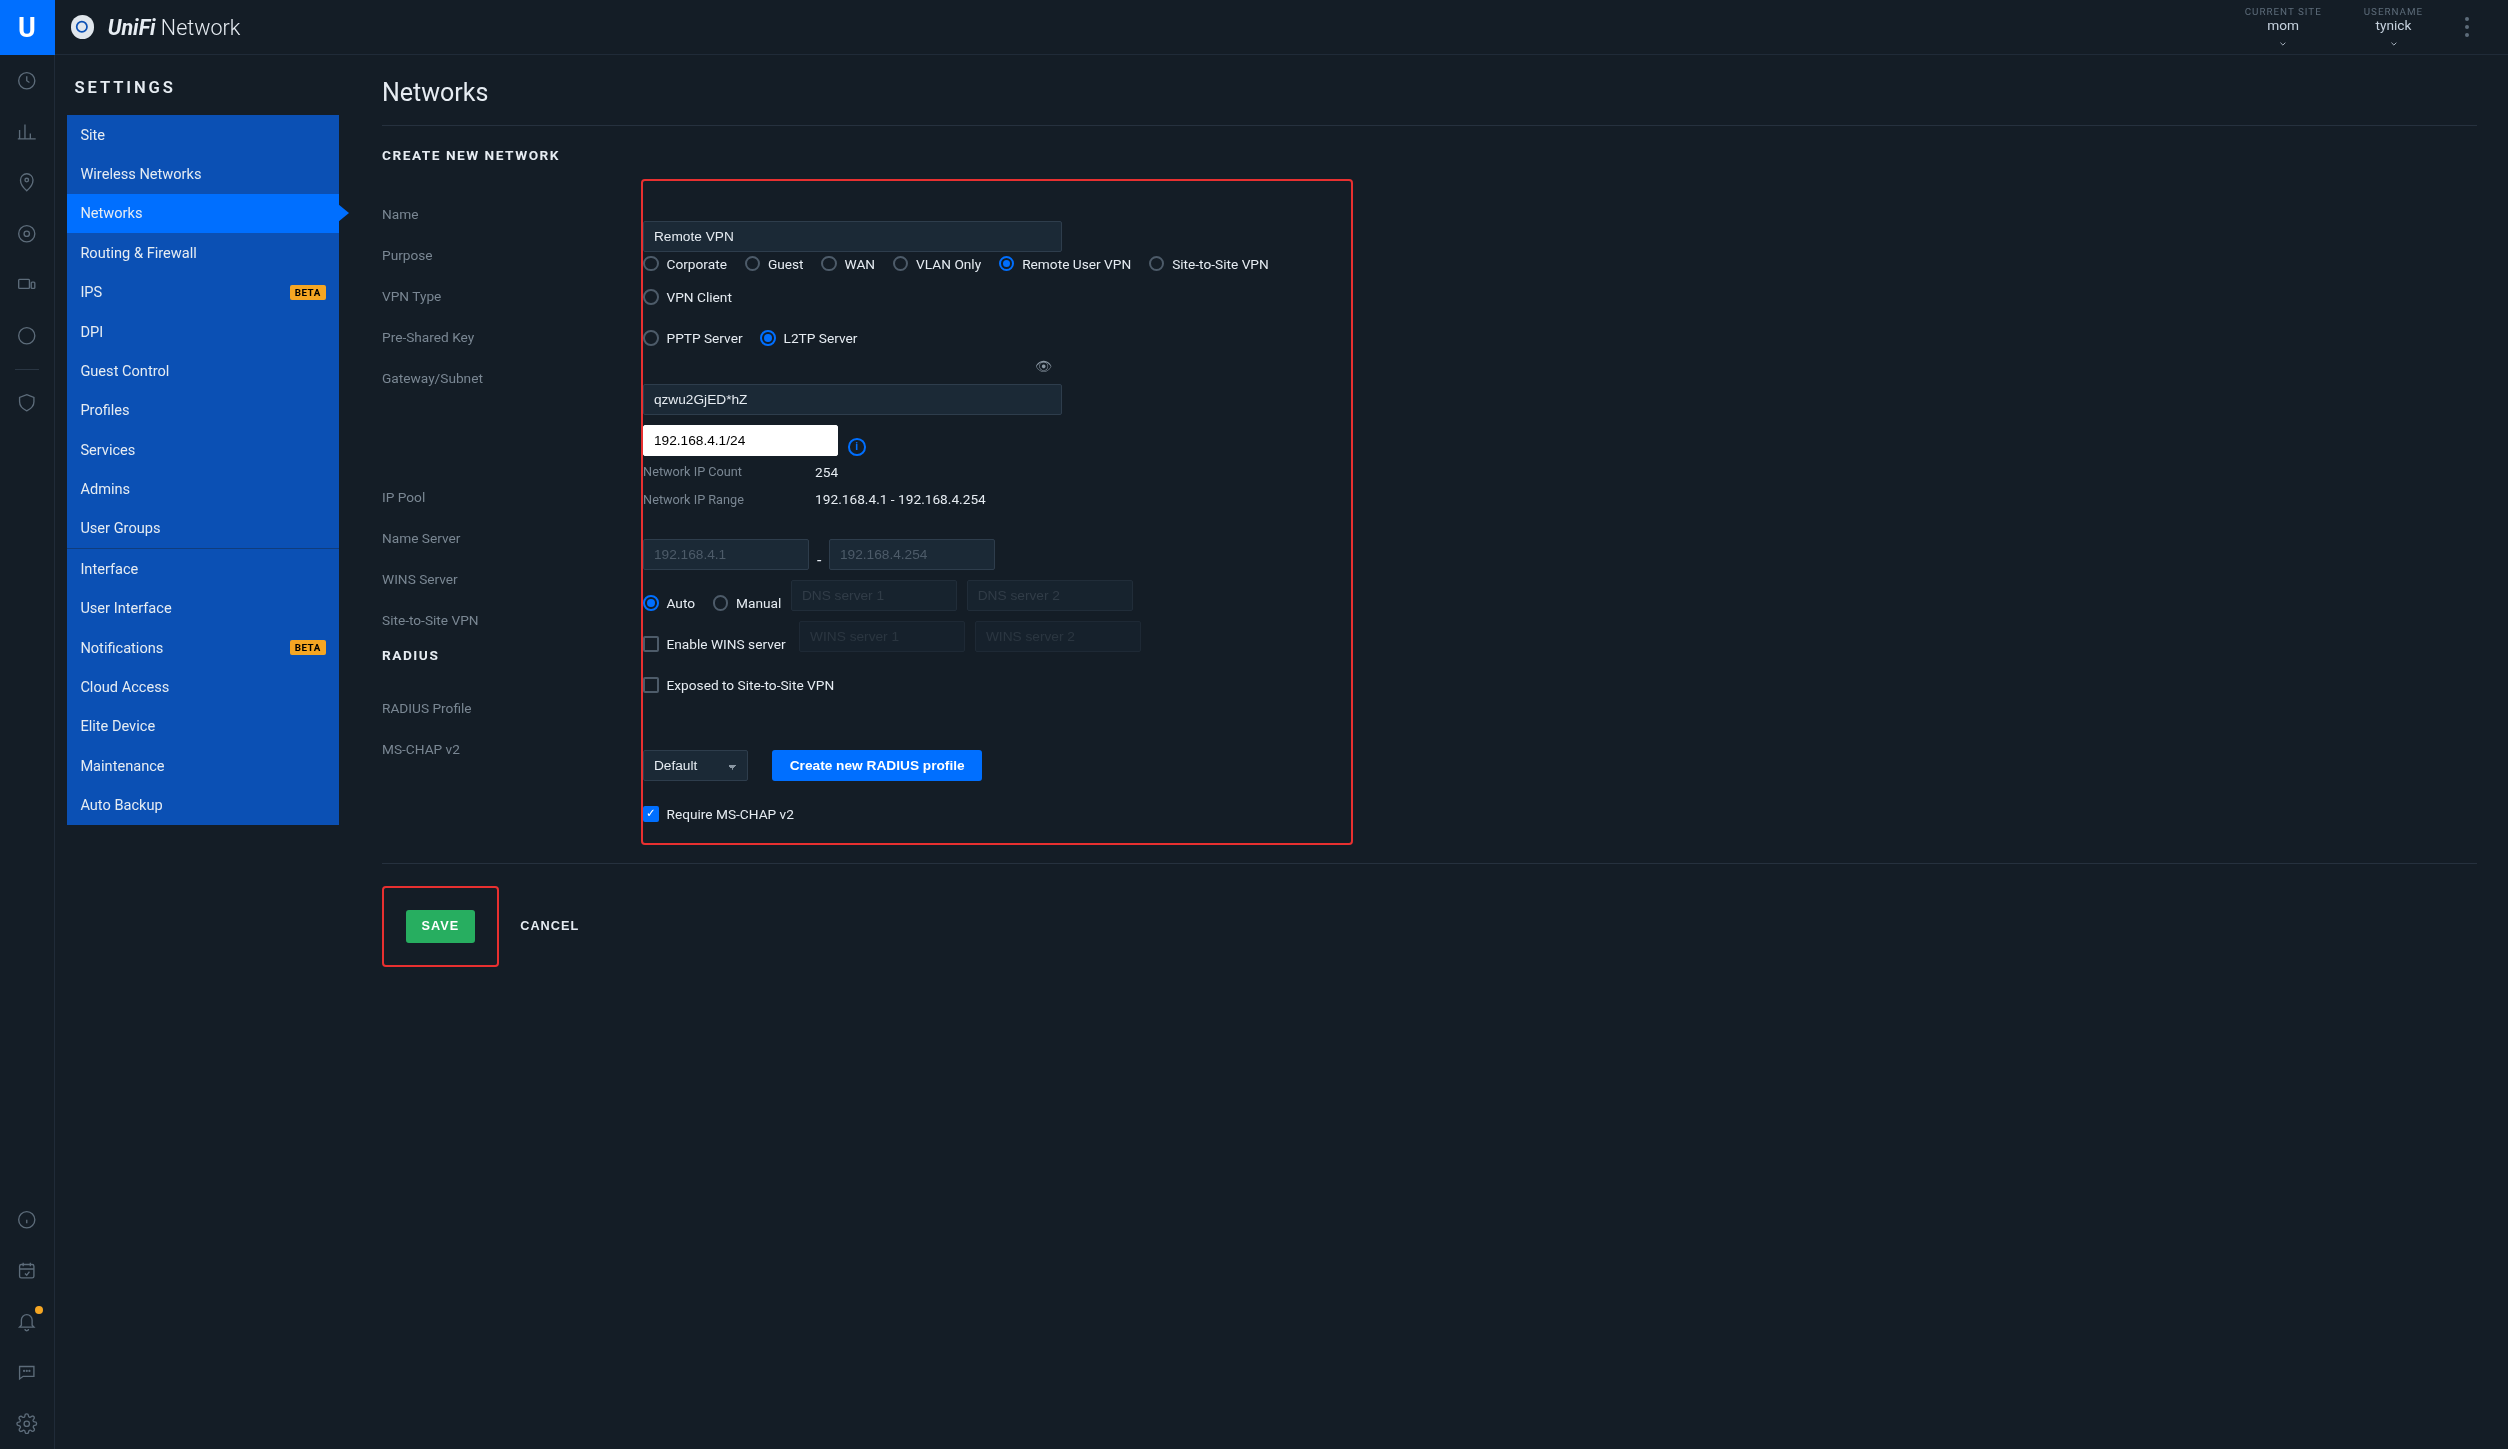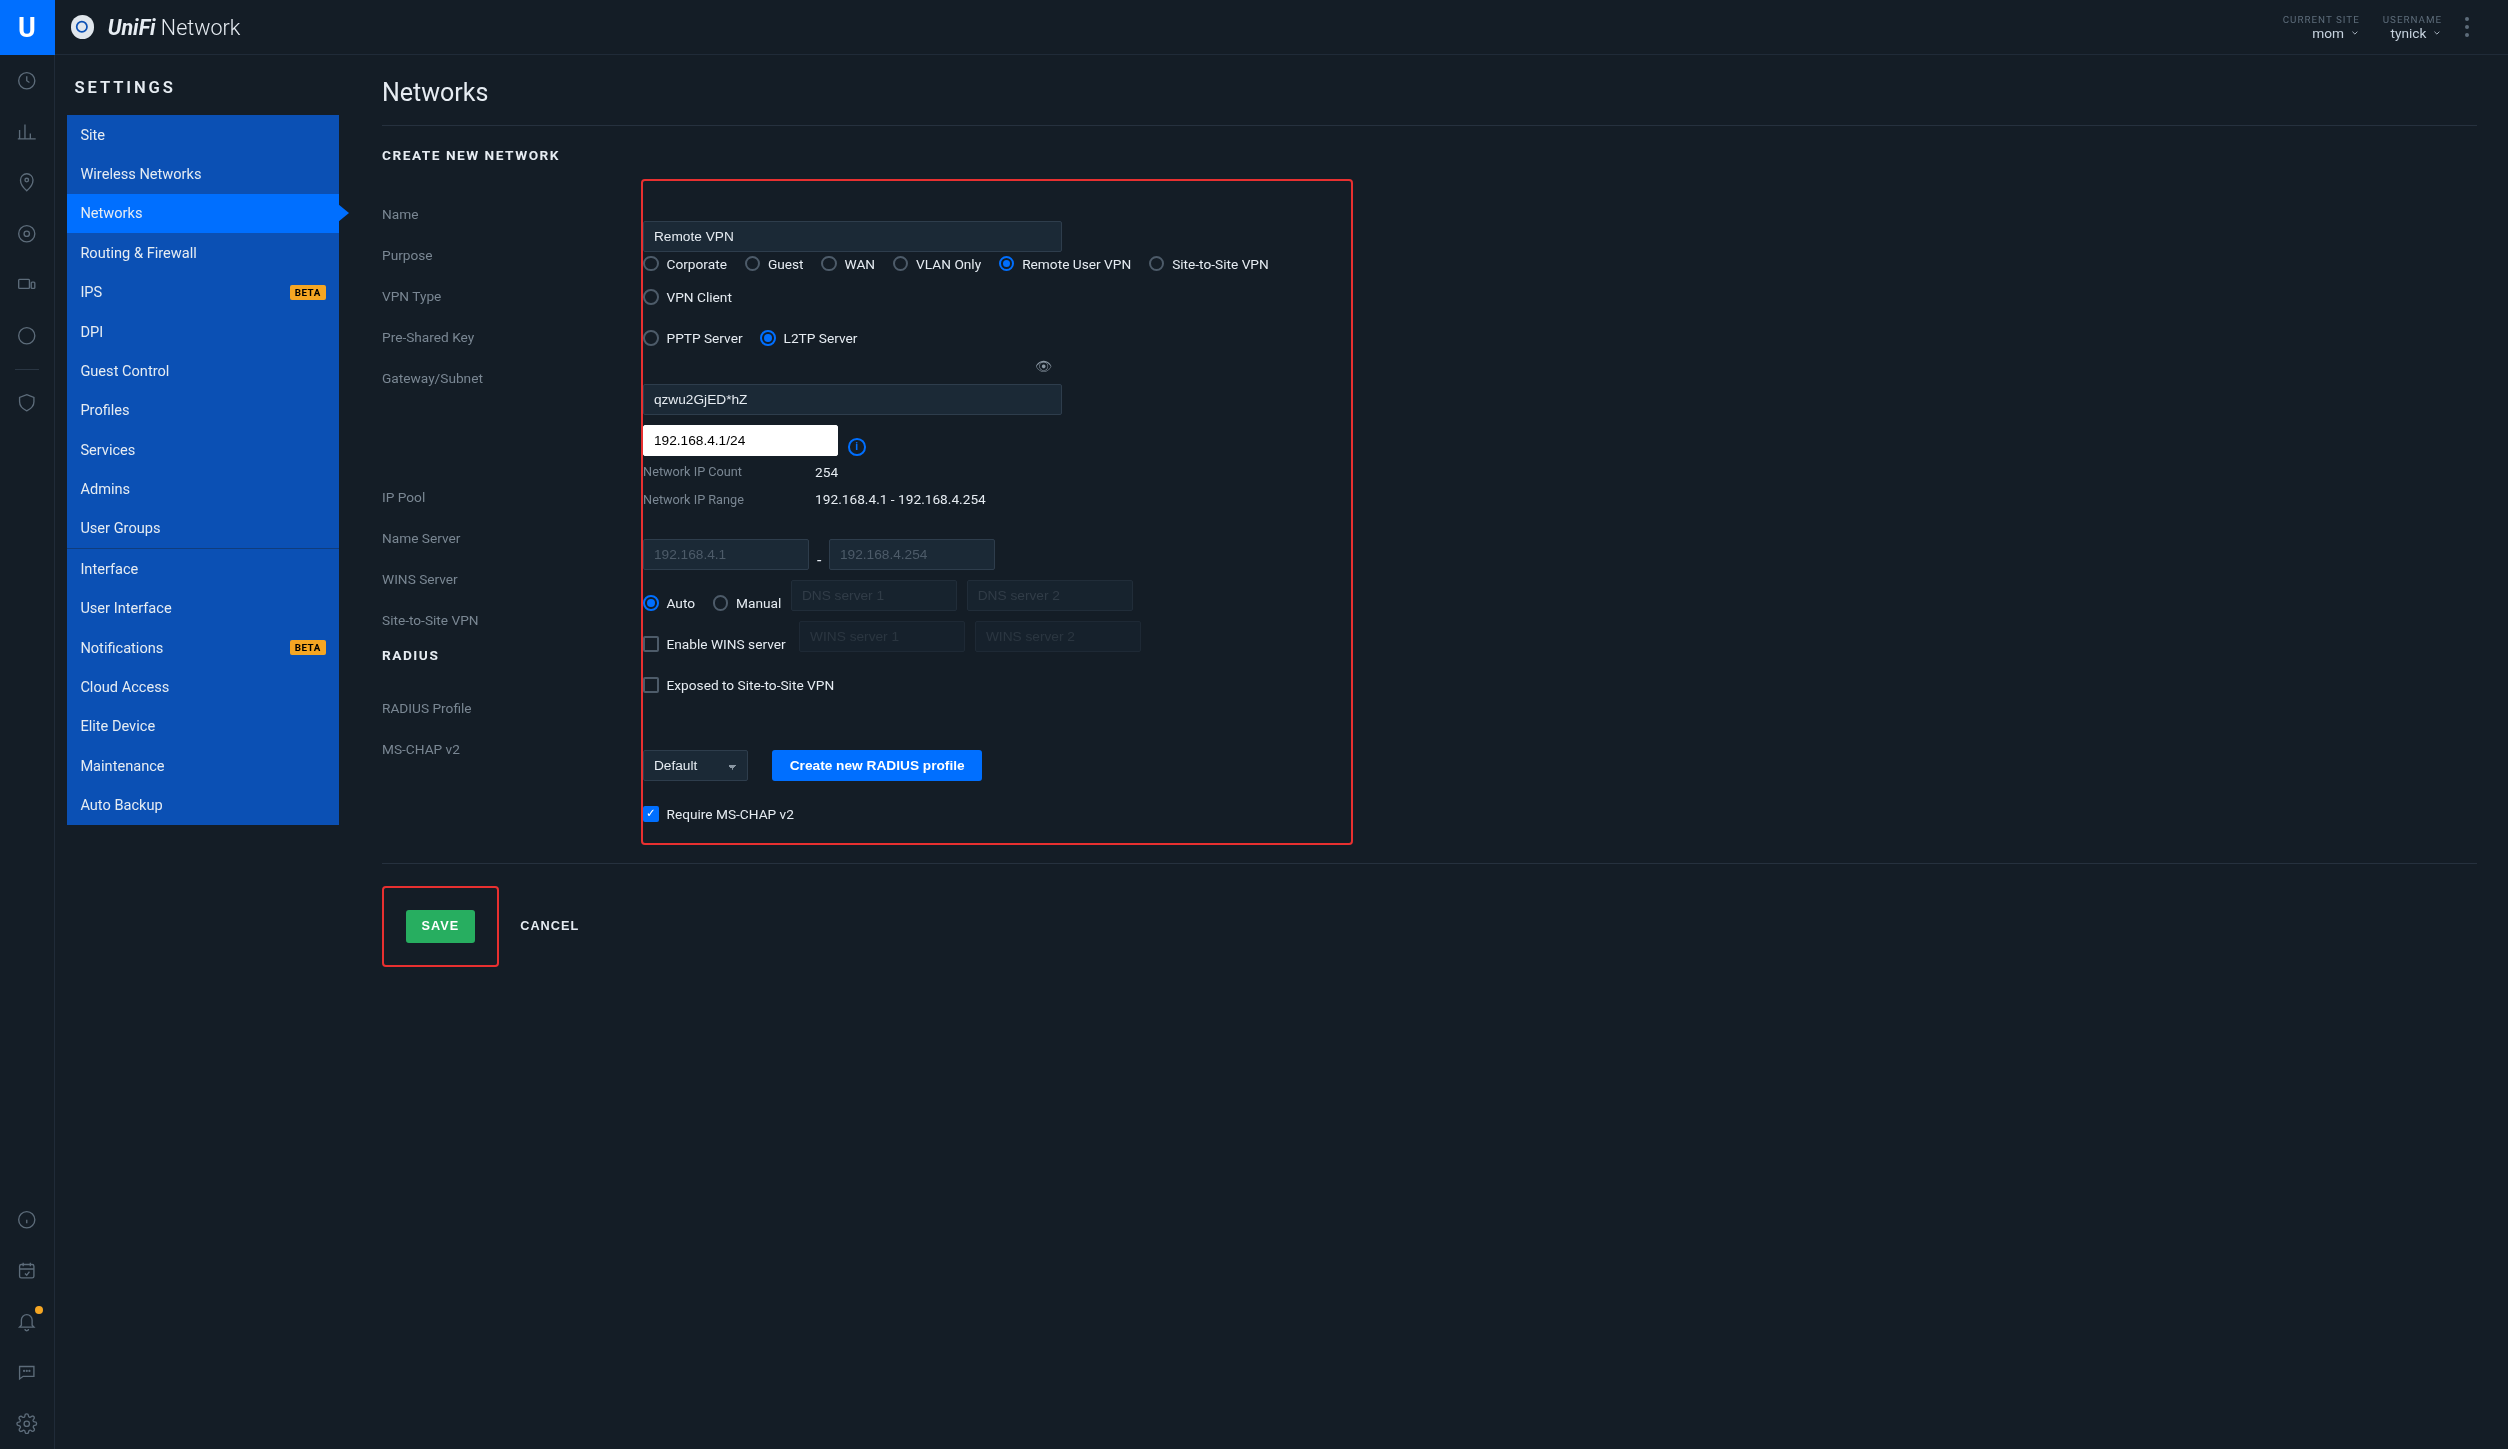--- a/index.html
+++ b/index.html
@@ -53,24 +53,24 @@
   background: #141d26;
   display: flex;
   align-items: center;
   padding: 0 23.4px 0 15.6px;
   border-bottom: 1px solid #202b38;
 }
 .topbar-logo-badge { width: 23.4px; height: 23.4px; border-radius: 50%; background: #e0e6ec; margin-right: 13.7px; display:flex;align-items:center;justify-content:center; }
 .topbar-title { color: #e6ecf2; font-size: 21.5px; font-weight: 300; }
 .topbar-title .brand { font-style: italic; font-weight: 700; }
 .topbar-spacer { flex: 1; }
-.topbar-meta { display: flex; align-items: center; gap: 23px; margin-right: 15.6px; }
+.topbar-meta { display: flex; align-items: center; gap: 42px; margin-right: 15.6px; }
 .topbar-meta-item { text-align: right; }
 .topbar-meta-label { font-size: 9.8px; letter-spacing: 1px; color: #5d6c7a; }
-.topbar-meta-value { font-size: 13.7px; color: #c6d2de; display:flex; align-items:center; gap:5.9px; justify-content:flex-end;}
+.topbar-meta-value { font-size: 13.7px; color: #c6d2de; display:flex; align-items:center; gap:5.9px; justify-content:flex-end;flex-direction:column;}
 .more-dots { display: flex; flex-direction: column; gap: 3.9px; }
 .more-dots span { width: 3.9px; height: 3.9px; border-radius: 50%; background: #5d6c7a; }
 .chev { width: 9.8px; height: 9.8px; }
 
 .content-row { flex: 1; display: flex; overflow: hidden; }
 
 .settings-panel {
   width: 296px;
   padding: 23.4px 11.7px 11.7px 11.7px;
   overflow-y: auto;

